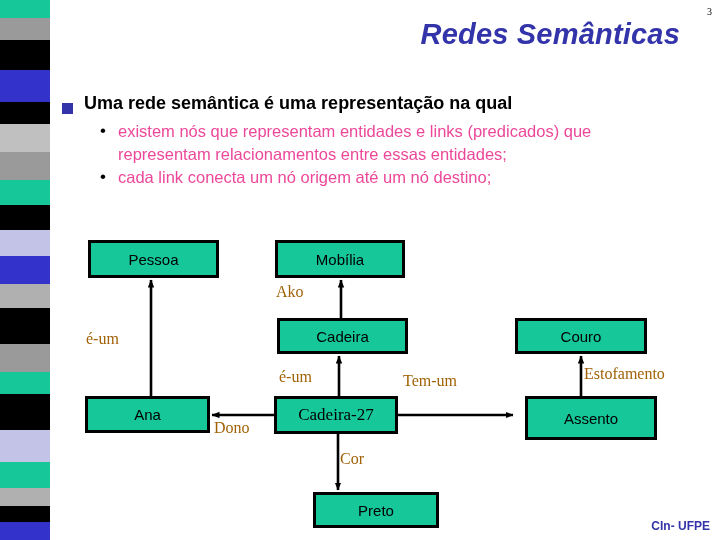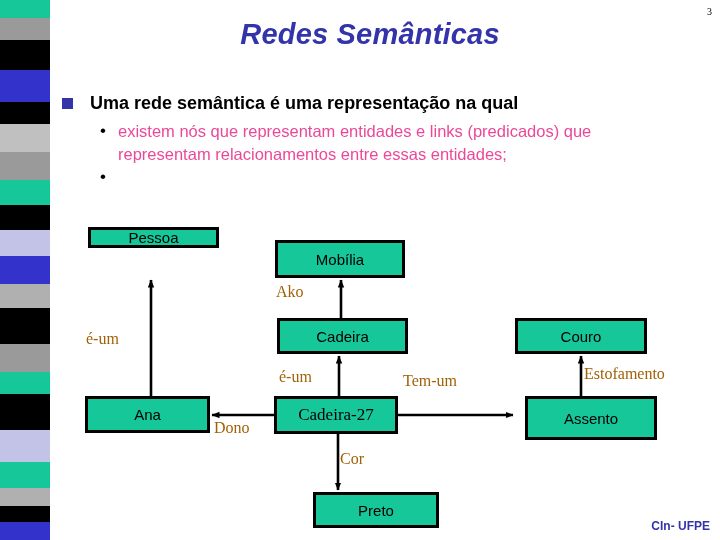--- a/index.html
+++ b/index.html
@@ -29,21 +29,21 @@
     left: 0;
     width: 100%;
   }
 
   
   #slide-title {
     position: absolute;
     left: 60px;
     top: 18px;
     width: 620px;
-    text-align: center;
+    text-align: right;
     color: #3333aa;
     font-size: 29px;
     font-weight: bold;
     font-style: italic;
     letter-spacing: 0.2px;
     white-space: nowrap;
   }
 
   
   #page-number {
@@ -68,22 +68,22 @@
 
   
   #bullets {
     position: absolute;
     left: 62px;
     top: 92px;
     width: 625px;
   }
   .lvl1-row {
     display: flex;
-    align-items: flex-start;
-    gap: 17px;
+    align-items: flex-end;
+    gap: 11px;
   }
   .lvl1-marker {
     width: 11px;
     height: 11px;
     background: #3333aa;
     margin-top: 6px;
     flex: none;
   }
   .lvl1-text {
     font-size: 18px;
@@ -191,20 +191,21 @@
       <span class="lvl1-marker"></span>
       <span class="lvl1-text">Uma rede semântica é uma representação na qual</span>
     </div>
     <div class="lvl2-list">
       <div class="lvl2-row">
         <span class="lvl2-marker">•</span>
         <span class="lvl2-text">existem nós que representam entidades e links (predicados) que representam relacionamentos entre essas entidades;</span>
       </div>
       <div class="lvl2-row">
         <span class="lvl2-marker">•</span>
+        <span class="lvl2-text">cada link conecta um nó origem até um nó destino;</span>
       </div>
     </div>
   </div>
 
   <div id="diagram">
     <svg id="diagram-svg" width="720" height="540">
       <defs>
         <marker id="arrowhead" markerWidth="9" markerHeight="9" refX="7.5" refY="3.2" orient="auto" markerUnits="userSpaceOnUse">
           <path d="M0,0 L8,3.2 L0,6.4 z" fill="#000000"></path>
         </marker>
@@ -213,21 +214,21 @@
           <line x1="151" y1="396" x2="151" y2="280" marker-end="url(#arrowhead)"></line>
           <line x1="341" y1="318" x2="341" y2="280" marker-end="url(#arrowhead)"></line>
           <line x1="339" y1="396" x2="339" y2="356" marker-end="url(#arrowhead)"></line>
           <line x1="274" y1="415" x2="212" y2="415" marker-end="url(#arrowhead)"></line>
           <line x1="398" y1="415" x2="513" y2="415" marker-end="url(#arrowhead)"></line>
           <line x1="581" y1="396" x2="581" y2="356" marker-end="url(#arrowhead)"></line>
           <line x1="338" y1="434" x2="338" y2="490" marker-end="url(#arrowhead)"></line>
         </g>
     </svg>
     <div id="nodes-layer">
-        <div class="node-box sans" style="left: 88px; top: 227px; width: 131px; height: 21px; background: rgb(22, 199, 154); border-color: rgb(0, 0, 0);">
+        <div class="node-box sans" style="left: 88px; top: 240px; width: 131px; height: 38px; background: rgb(22, 199, 154); border-color: rgb(0, 0, 0);">
           <span>Pessoa</span>
         </div>
         <div class="node-box sans" style="left: 275px; top: 240px; width: 130px; height: 38px; background: rgb(22, 199, 154); border-color: rgb(0, 0, 0);">
           <span>Mobília</span>
         </div>
         <div class="node-box sans" style="left: 277px; top: 318px; width: 131px; height: 36px; background: rgb(22, 199, 154); border-color: rgb(0, 0, 0);">
           <span>Cadeira</span>
         </div>
         <div class="node-box sans" style="left: 515px; top: 318px; width: 132px; height: 36px; background: rgb(22, 199, 154); border-color: rgb(0, 0, 0);">
           <span>Couro</span>

